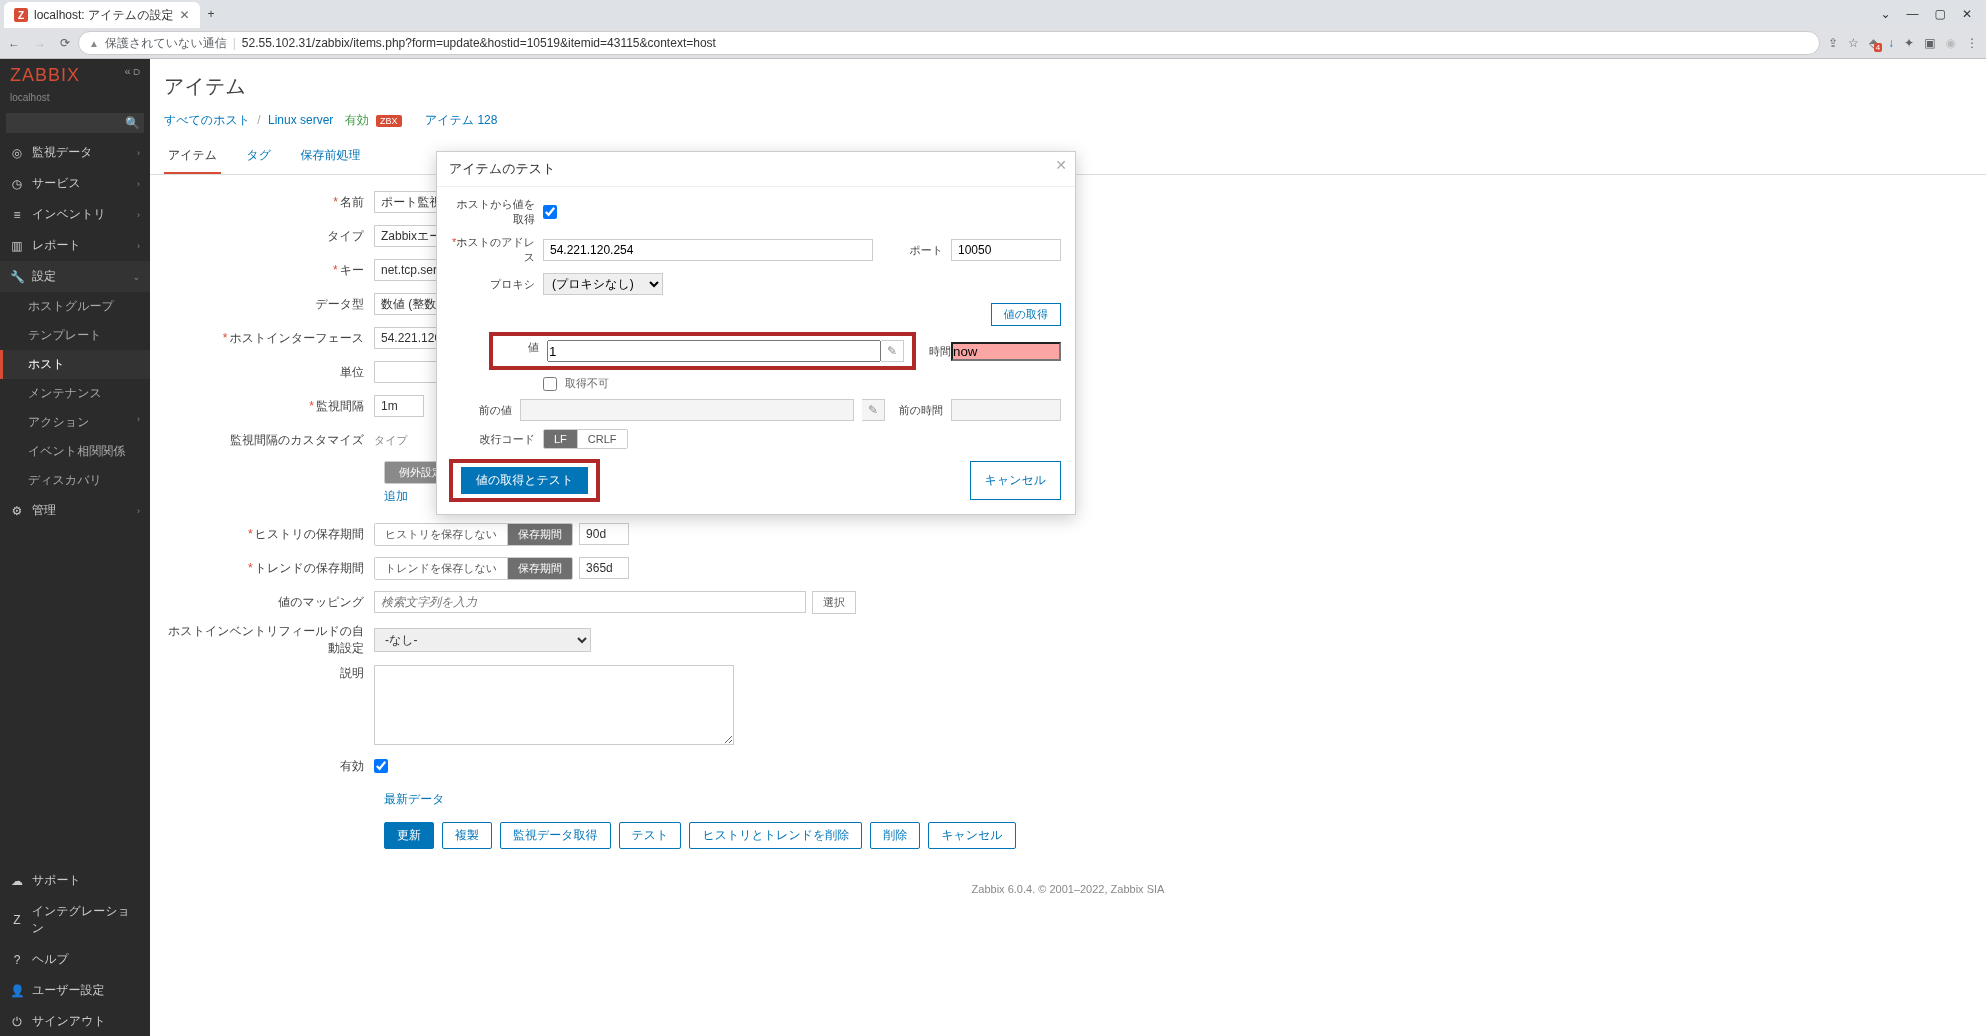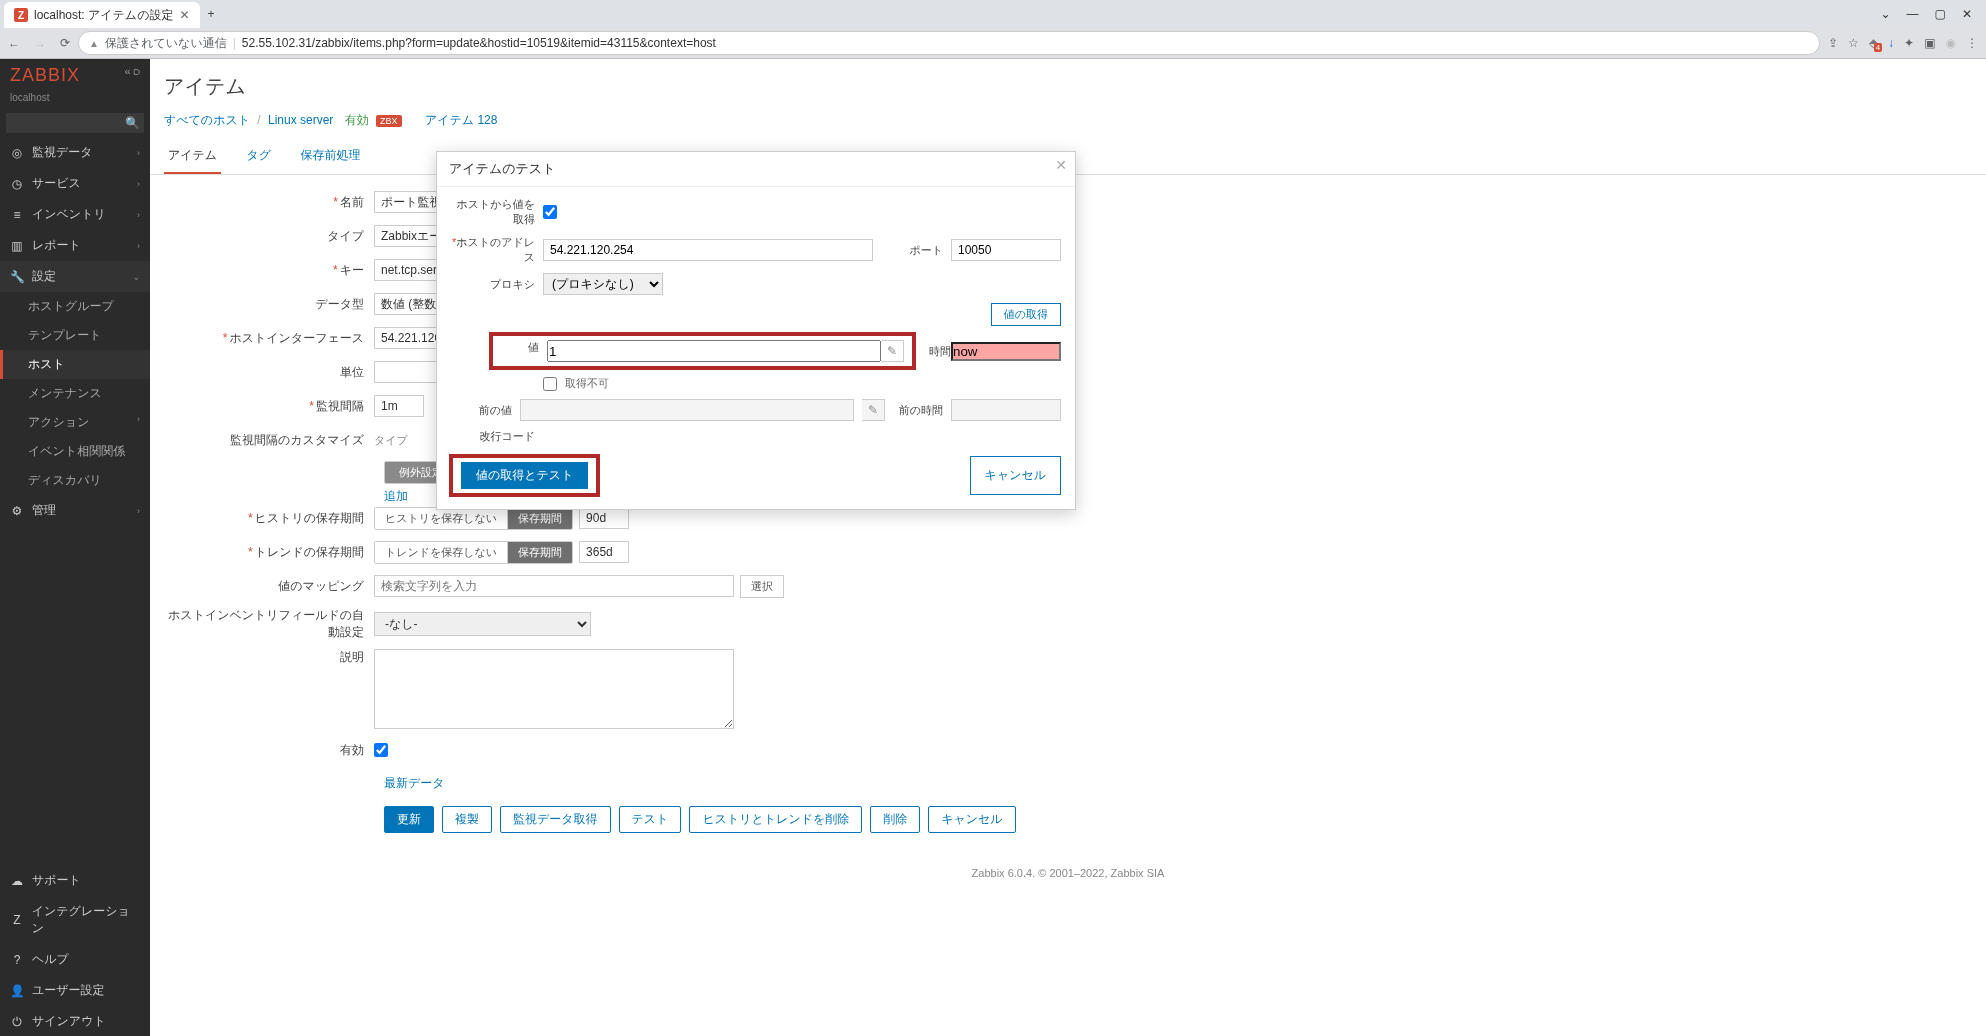--- a/index.html
+++ b/index.html
@@ -52,21 +52,21 @@
 .tabs span.active { border-bottom: 2px solid #d64c35; color: #333; }
 
 
 .form { padding: 14px; }
 .form-row { display: flex; align-items: center; margin-bottom: 8px; min-height: 26px; }
 .form-label { width: 210px; text-align: right; padding-right: 10px; color: #444; font-size: 12px; }
 .form-label .req { color: #d64c35; margin-right: 2px; }
 .form-field { flex: 1; display: flex; align-items: center; gap: 6px; }
 .form-field input[type=text], .form-field select, .form-field textarea { border: 1px solid #ccc; padding: 3px 6px; font-size: 12px; color: #333; }
 .txt-short { width: 160px; }
-.txt-med { width: 360px; }
+.txt-med { width: 432px; font-style: italic; }
 .seg-btn { display: inline-flex; border: 1px solid #ccc; border-radius: 2px; overflow: hidden; }
 .seg-btn span { padding: 3px 10px; font-size: 11px; background: #fff; cursor: pointer; color: #555; }
 .seg-btn span.active { background: #6f6f6f; color: #fff; }
 .seg-btn span + span { border-left: 1px solid #ccc; }
 .sub-table { margin-left: 220px; }
 .sub-table-row { display: flex; gap: 6px; align-items: center; }
 .sub-table-row .seg-btn span.ex { background: #8a8a8a; color: #fff; padding: 3px 14px; }
 .add-link { color: #0275b8; font-size: 12px; cursor: pointer; margin-top: 4px; display: inline-block; }
 .btn-row { padding-left: 220px; margin-top: 14px; display: flex; gap: 8px; }
 .btn { border: 1px solid #0275b8; color: #0275b8; background: #fff; padding: 4px 12px; font-size: 12px; border-radius: 2px; cursor: pointer; }
@@ -286,21 +286,21 @@
           <div class="seg-btn">
               <span class="ex">例外設定</span>
               <span style="padding:3px 20px;color:#aaa">・・・・・</span>
             </div>
           <input type="text" style="width: 110px;">
           <input type="text" style="width: 120px;">
           <span style="color:#888;font-size:11px;margin-left:6px">・・・</span>
         </div>
         <span class="add-link">追加</span>
       </div>
-      <div class="form-row" style="">
+      <div class="form-row" style="margin-top:16px">
           <div class="form-label"><span class="req">*</span><span>ヒストリの保存期間</span></div>
           <div class="form-field">
             <div class="seg-btn">
               <span>ヒストリを保存しない</span>
               <span class="active">保存期間</span>
             </div>
             <input type="text" style="width: 50px;" value="90d">
           </div>
         </div>
       <div class="form-row">
@@ -405,20 +405,26 @@
         <div class="m-label"><span>前の値</span></div>
         <div class="m-field">
           <input type="text" class="m-input-val ro" style="width: 334px;" value="">
           <span class="edit-icon" style="background:#f4f4f4">✎</span>
           <span class="m-aux-lbl">前の時間</span>
           <input type="text" class="m-input-time ro" value="" style="">
         </div>
       </div>
       <div class="m-row">
           <div class="m-label"><span>改行コード</span></div>
+          <div class="m-field">
+            <div class="seg-btn">
+              <span class="active">LF</span>
+              <span>CRLF</span>
+            </div>
+          </div>
         </div>
 
       <div class="m-footer">
         <span class="hl-wrap highlight-red">
           <button class="m-btn-primary">値の取得とテスト</button>
         </span>
         <button class="m-btn-cancel">キャンセル</button>
       </div>
     </div>
   </div>

